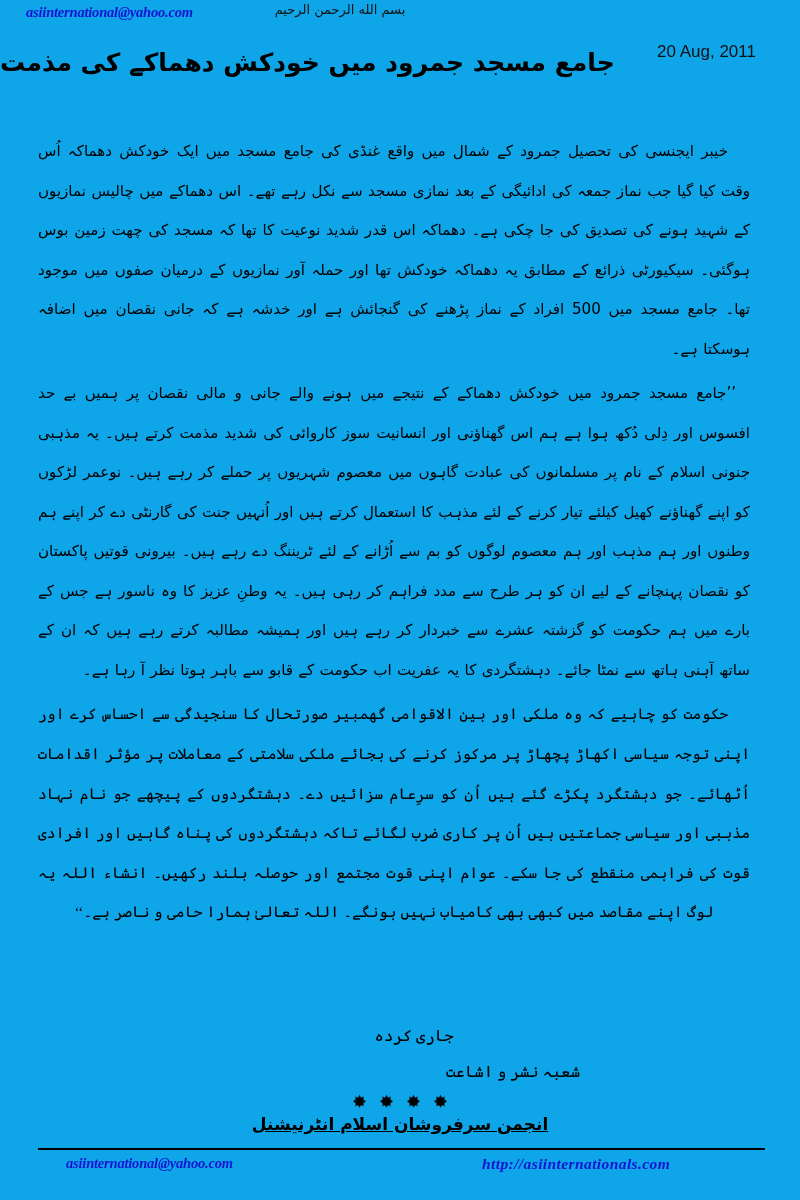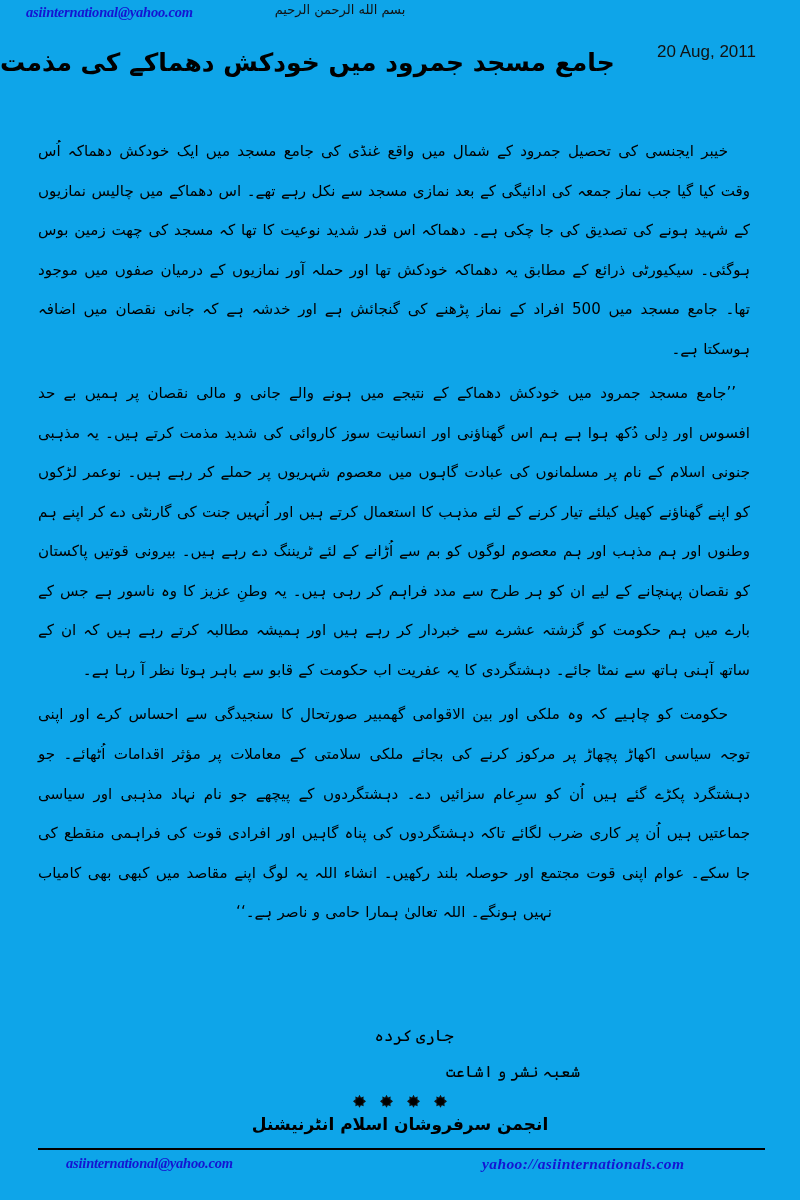--- a/index.html
+++ b/index.html
@@ -107,20 +107,21 @@
     text-justify: inter-word;
   }
   .para.indent {
     text-indent: 22px;
   }
   .para.quote {
     text-indent: 14px;
   }
   .para.lastline-center {
     text-align-last: center;
+    font-family: Liberation Serif, serif;
   }
   .signoff-issued {
     position: absolute;
     top: 1026px;
     left: 0;
     width: 800px;
     text-align: center;
     font-size: 16px;
     padding-left: 14px;
   }
@@ -183,20 +184,21 @@
     top: 1114px;
     left: 0;
     width: 800px;
     text-align: center;
     direction: rtl;
     font-family: "DejaVu Sans", sans-serif;
     font-weight: bold;
     font-size: 17px;
     letter-spacing: -0.3px;
     color: #000000;
+    text-decoration: underline;
   }
 
   
   .footer-rule {
     position: absolute;
     top: 1148px;
     left: 38px;
     width: 727px;
     height: 2px;
     background: #000000;
@@ -268,16 +270,16 @@
     <span class="ornament"></span>
     <span class="ornament"></span>
   </div>
 
   <div class="org-name">انجمن سرفروشان اسلام انٹرنیشنل</div>
 
   <div class="footer-rule"></div>
 
   <div class="footer">
     <div class="footer-email">asiinternational@yahoo.com</div>
-    <div class="footer-url">yahoo://asiinternationals.com</div>
+    <div class="footer-url">http://asiinternationals.com</div>
   </div>
 
 </div>
 
 </body></html>

